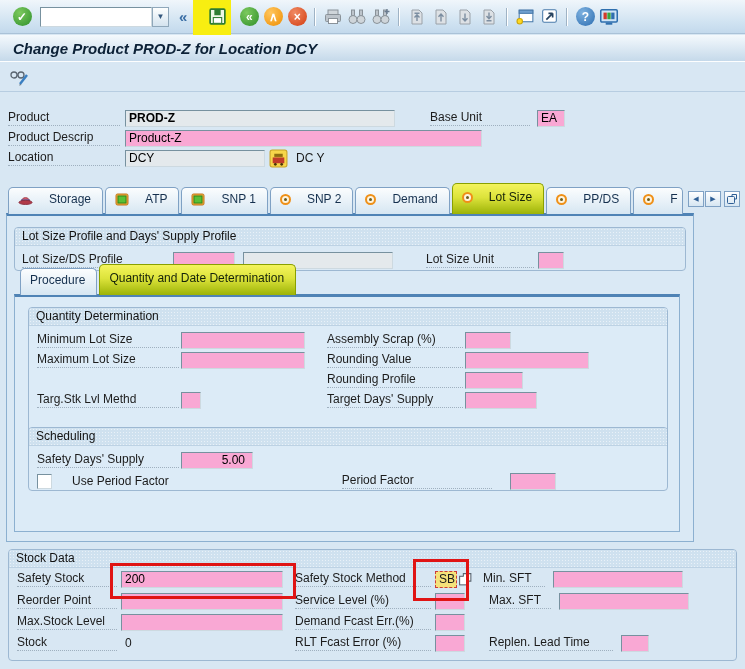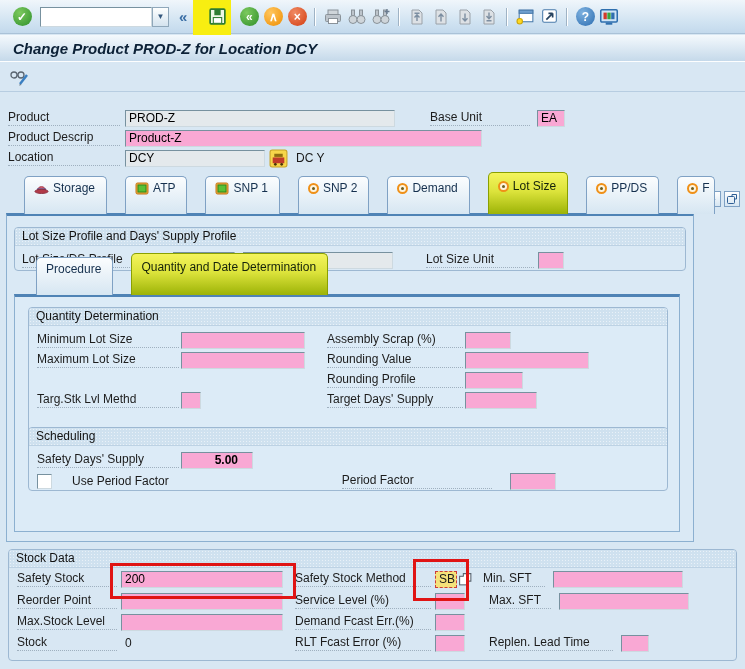--- a/index.html
+++ b/index.html
@@ -35,34 +35,34 @@
   .apptoolbar{position:absolute;left:0;top:63px;width:745px;height:29px;background:#d8e7f3;
     border-bottom:1px solid #b7cde1;display:flex;align-items:center;padding-left:8px;box-sizing:border-box;}
 
   
   .frow{position:absolute;height:18px;display:flex;align-items:center;}
   .lbl{display:inline-block;height:15px;line-height:15px;border-bottom:1px dotted #9fb0bf;
     white-space:nowrap;overflow:hidden;color:#1c1c1c;}
   .inp{height:17px;border:1px solid;border-color:#77919f #cdd9e0 #cdd9e0 #77919f;background:#f9a8d4;
     font:12px "Liberation Sans",sans-serif;padding:0 3px;box-sizing:border-box;}
   .inp.ro{background:#e4e9ec;}
-  .inp.num{text-align:right;padding-right:14px;font-weight:bold;}
+  .inp.num{text-align:right;padding-right:7px;}
   .chk{width:13px;height:13px;border:1px solid;border-color:#77919f #cdd9e0 #cdd9e0 #77919f;background:#fff;}
 
   
   .grp{position:absolute;border:1px solid #9db8d2;border-radius:4px;box-sizing:border-box;}
   .ghead{height:17px;line-height:17px;padding:0 7px;font-size:12px;color:#111;
     background:#cfe1ef;background-image:radial-gradient(rgba(255,255,255,.55) 26%,transparent 27%);
     background-size:3px 3px;border-bottom:1px solid #bdd2e4;border-radius:3px 3px 0 0;}
 
   
   .tabstrip{position:absolute;left:8px;top:189px;height:25px;display:flex;align-items:flex-end;z-index:3;}
-  .tab{display:inline-flex;align-items:center;gap:4px;height:22px;padding:0 11px 15px 9px;margin-right:2px;
+  .tab{display:inline-flex;align-items:center;gap:16px;height:22px;padding:0 11px 4px 9px;margin-right:2px;
     border:1px solid #7fa1c4;border-bottom:none;border-radius:5px 5px 0 0;
-    background:linear-gradient(#fbfdfe,#d6e6f2);font-size:12px;color:#15304e;white-space:nowrap;margin-left:16px;}
+    background:linear-gradient(#fbfdfe,#d6e6f2);font-size:12px;color:#15304e;white-space:nowrap;}
   .tab.hl{background:linear-gradient(#f4f45c 0%,#dce33b 45%,#9cb307 100%);border-color:#8aa000;
     color:#15220a;height:26px;margin-top:-2px;position:relative;z-index:4;}
   .innerstrip{position:absolute;left:20px;top:271px;height:24px;display:flex;align-items:flex-end;z-index:3;}
   .radio-ic{width:11px;height:11px;border-radius:50%;border:2px solid #ef9018;background:#fdf4df;
     display:flex;align-items:center;justify-content:center;box-sizing:border-box;}
   .radio-ic i{width:3px;height:3px;border-radius:50%;background:#6b5d20;}
   .tabctl{position:absolute;top:191px;width:16px;height:16px;border:1px solid #7fa1c4;
     background:linear-gradient(#ffffff,#d6e6f2);display:flex;align-items:center;justify-content:center;
     font-size:7px;color:#2f5f95;box-sizing:border-box;}
 
@@ -220,21 +220,21 @@
         <circle cx="12" cy="8" r="3" fill="none" stroke="#5a6570" stroke-width="1.3"></circle>
         <path d="M8 8 h1" stroke="#5a6570"></path>
         <path d="M11 17 L18 8" stroke="#3a7fc1" stroke-width="2.4"></path>
         <path d="M10 18.5 l1-1.6 1.5 1 z" fill="#5a6570"></path>
       </svg>
     </div>
   </div>
 
   <div class="frow" style="left:8px;top:109px;">
     <span class="lbl" style="width:112px">Product</span>
-    <input class="inp ro" style="margin-left: 5px; width: 270px;" value="PROD-Z">
+    <input class="inp ro" style="margin-left: 5px; width: 270px; font-weight: bold;" value="PROD-Z">
   </div>
   <div class="frow" style="left:430px;top:109px;">
     <span class="lbl" style="width:100px">Base Unit</span>
     <input class="inp" style="margin-left: 7px; width: 28px;" value="EA">
   </div>
   <div class="frow" style="left:8px;top:129px;">
     <span class="lbl" style="width:112px">Product Descrip</span>
     <input class="inp" style="margin-left: 5px; width: 357px;" value="Product-Z">
   </div>
   <div class="frow" style="left:8px;top:149px;">

